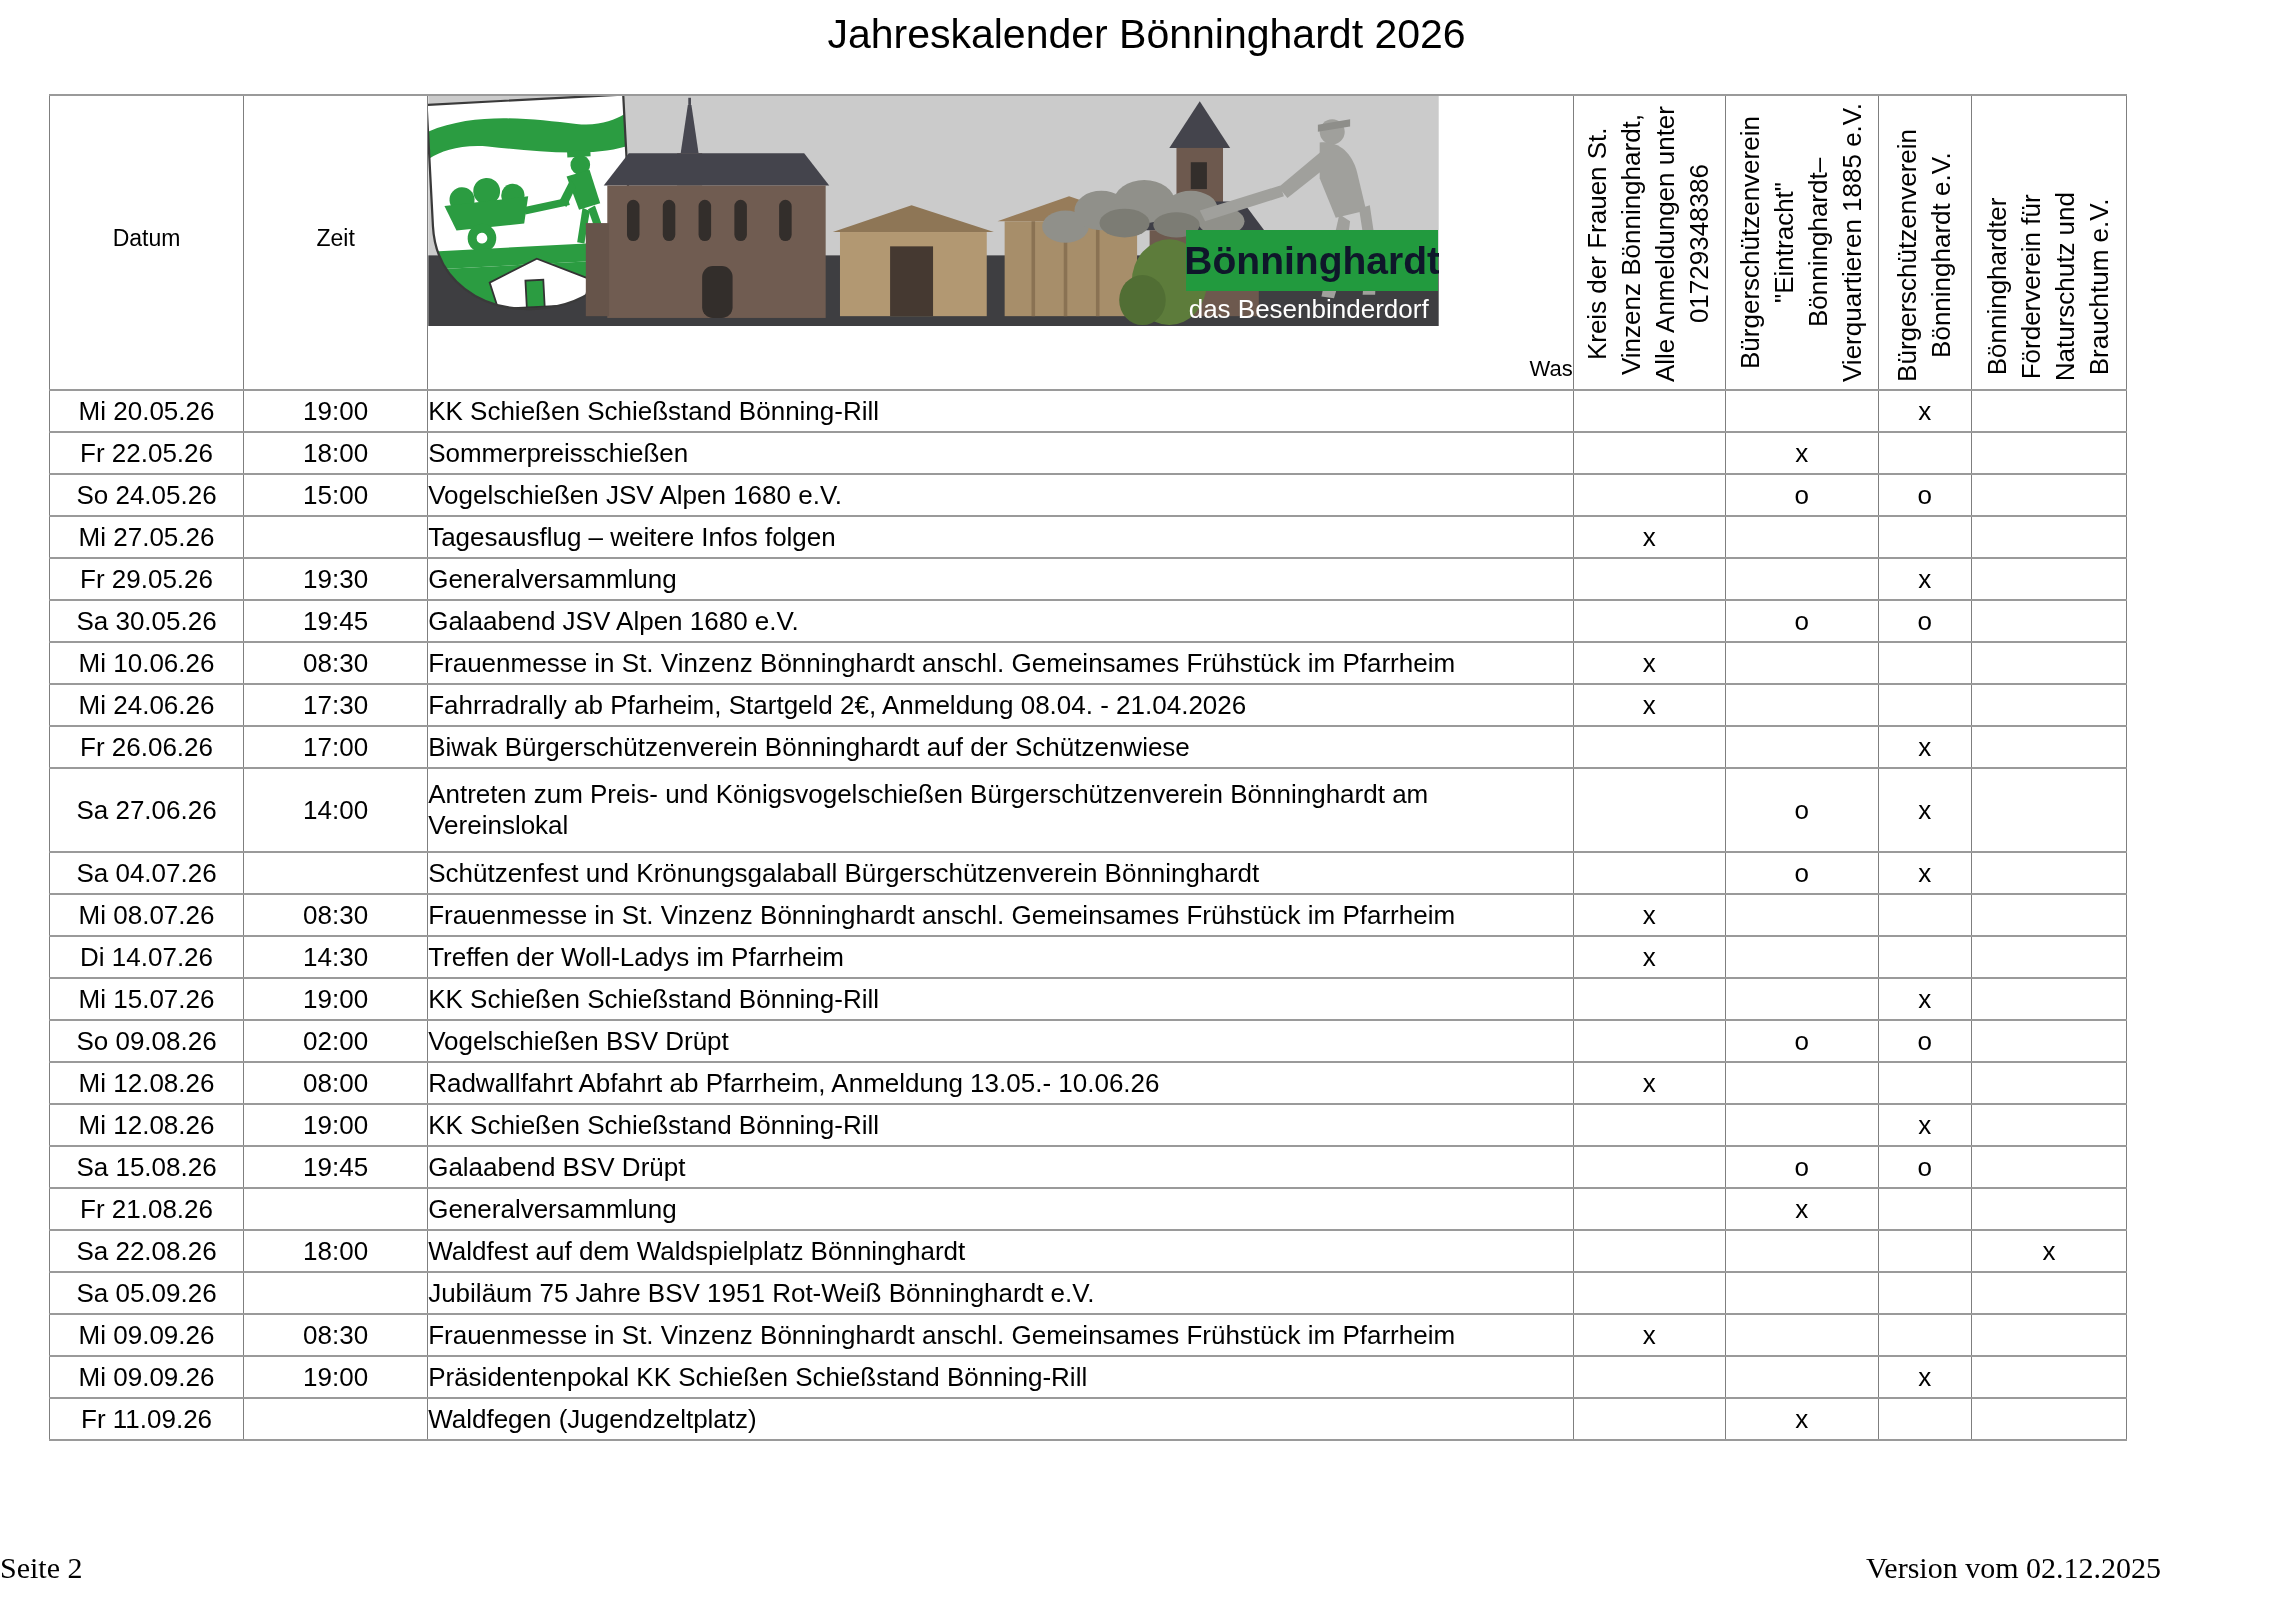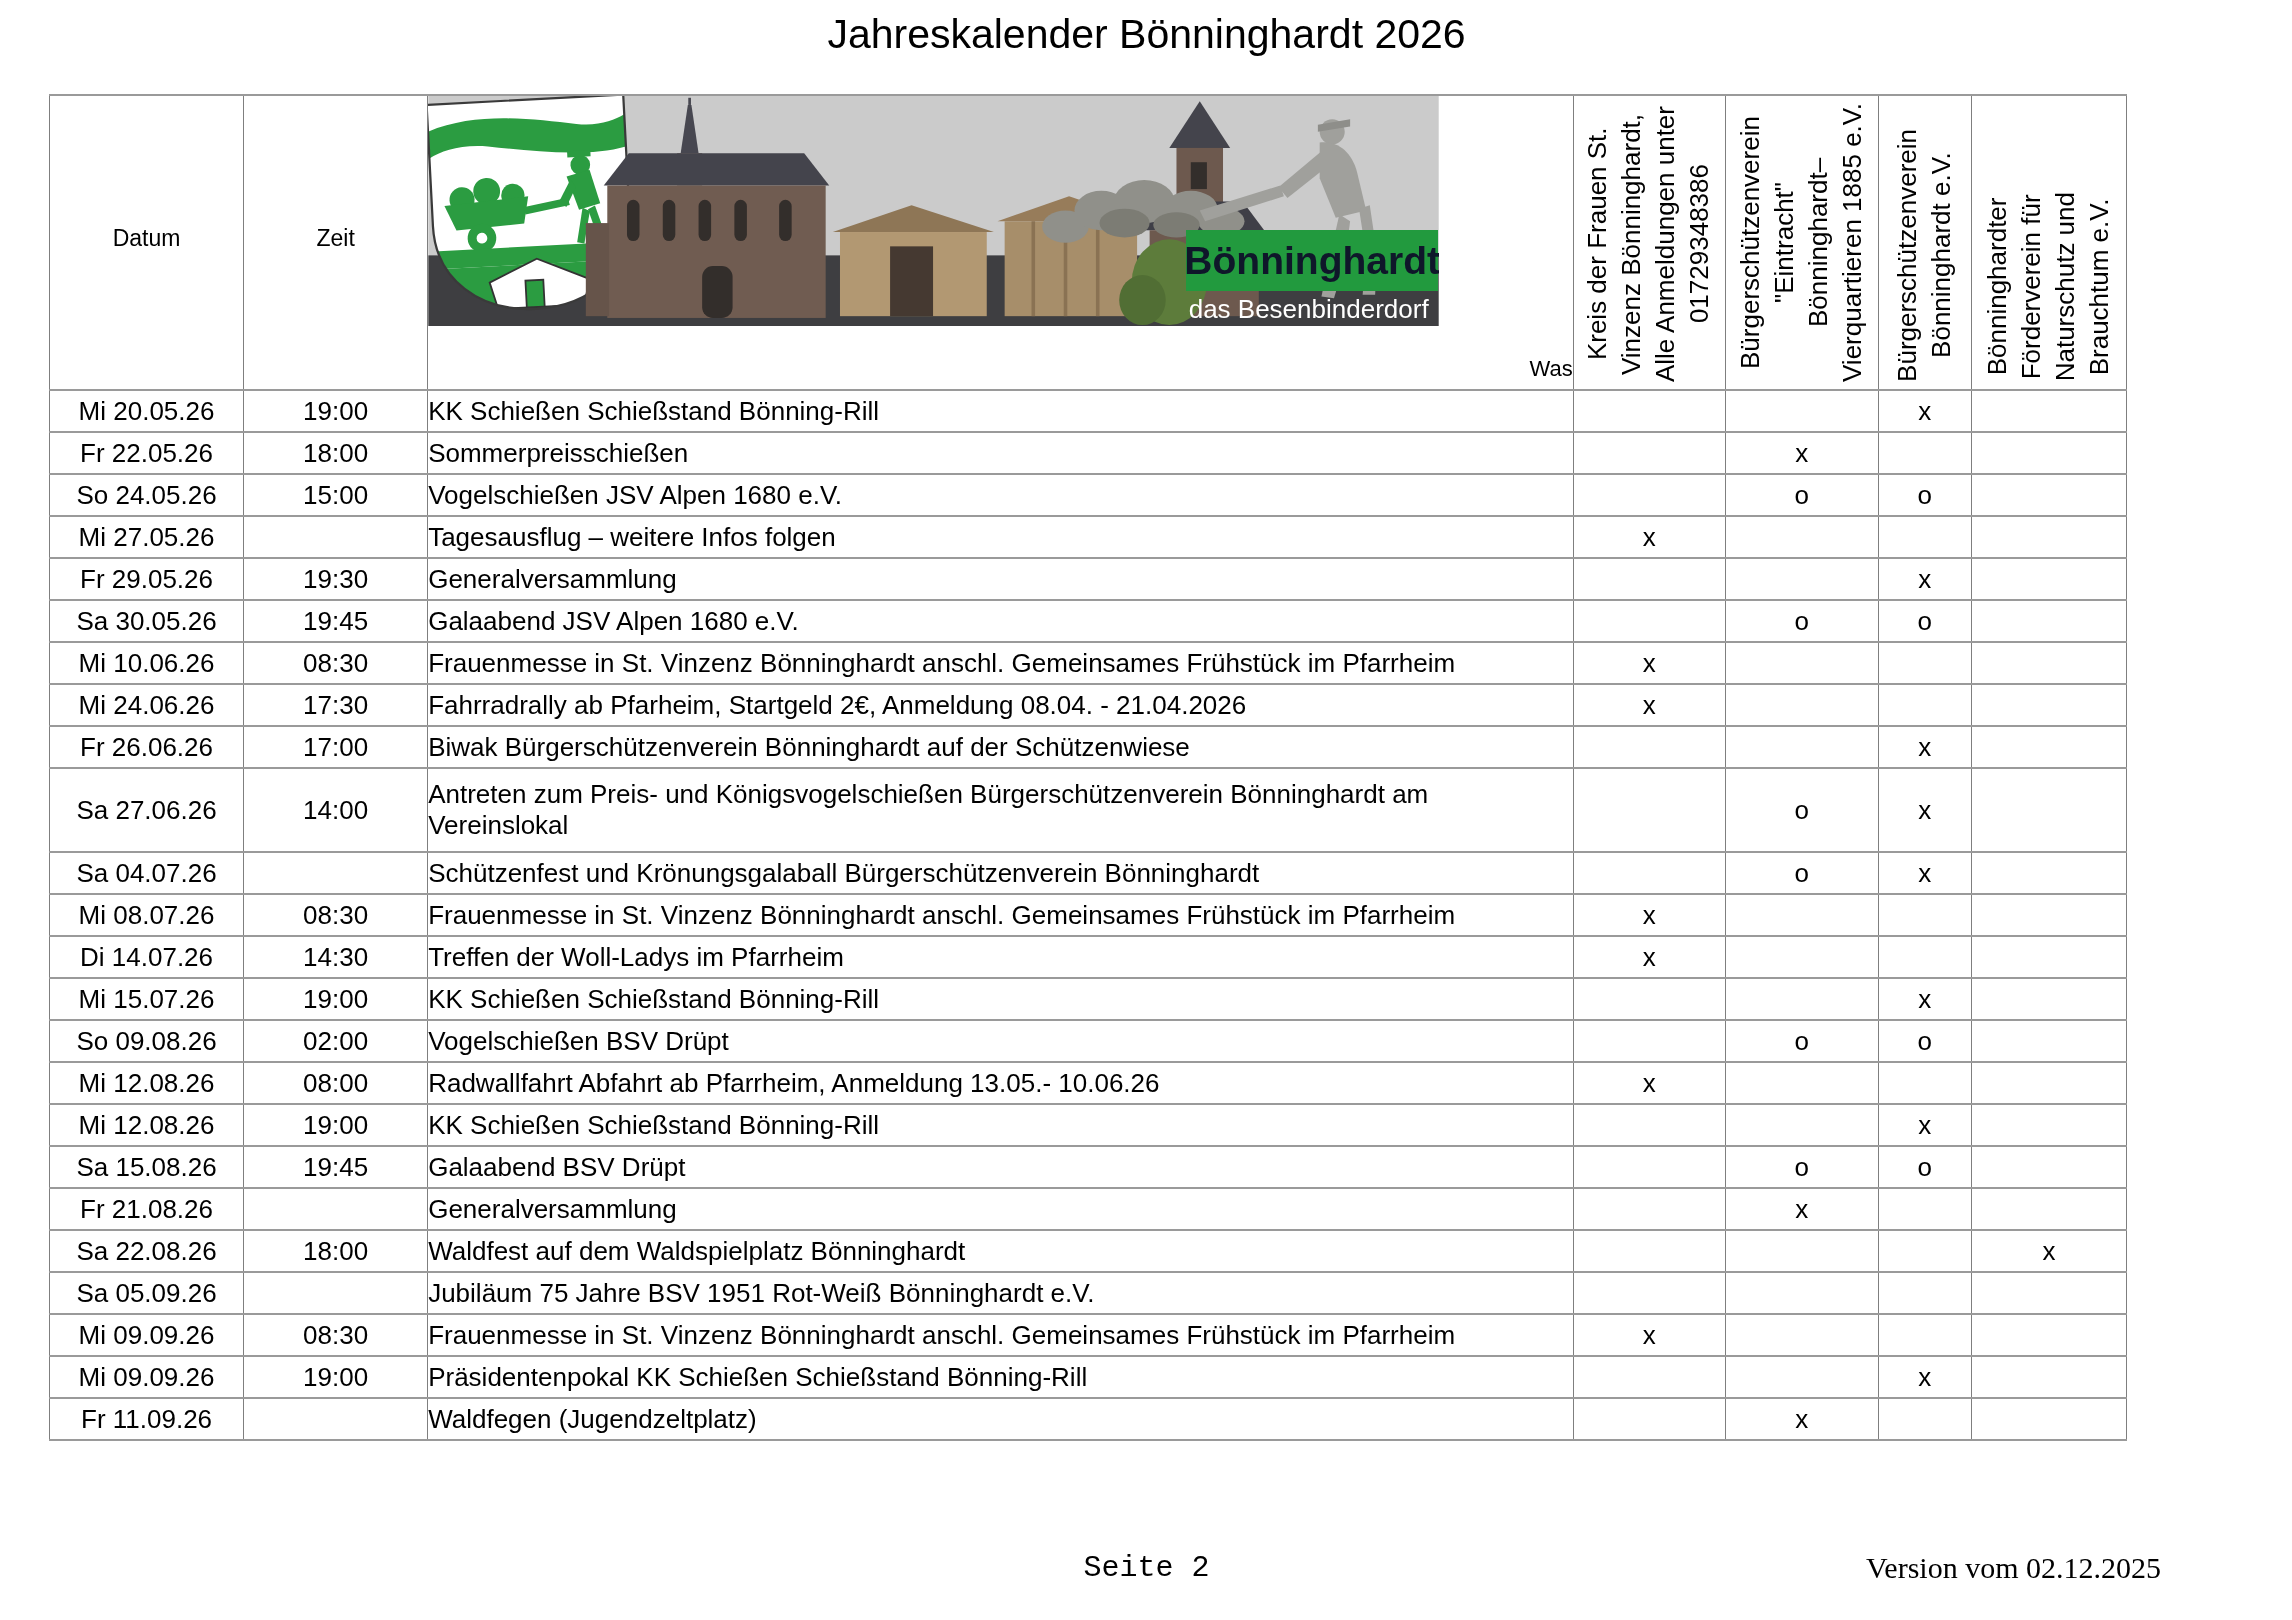--- a/index.html
+++ b/index.html
@@ -44,22 +44,22 @@
   .banner-box {
     position:absolute; left:758px; top:134px; width:252px; height:61px;
     background:#229a3e; display:flex; align-items:center; justify-content:center;
   }
   .banner-box span { color:#0f172a; font-weight:bold; font-size:39px; letter-spacing:0px; }
   .banner-sub {
     position:absolute; left:758px; top:198px; width:245px; text-align:center;
     color:#fff; font-size:26px;
   }
   .footer-page {
-    position:absolute; top:1551px; left:0; width:2293px; text-align:center;
-    font-family:Liberation Mono, monospace; font-size:30px;
+    position:absolute; top:1551px; left:0; width:2293px; text-align:left;
+    font-family:Liberation Serif, serif; font-size:30px;
   }
   .footer-version {
     position:absolute; top:1551px; right:132px;
     font-family:"Liberation Serif", serif; font-size:30px;
   }
 </style>
 </head>
 <body>
 
 <div class="page">

